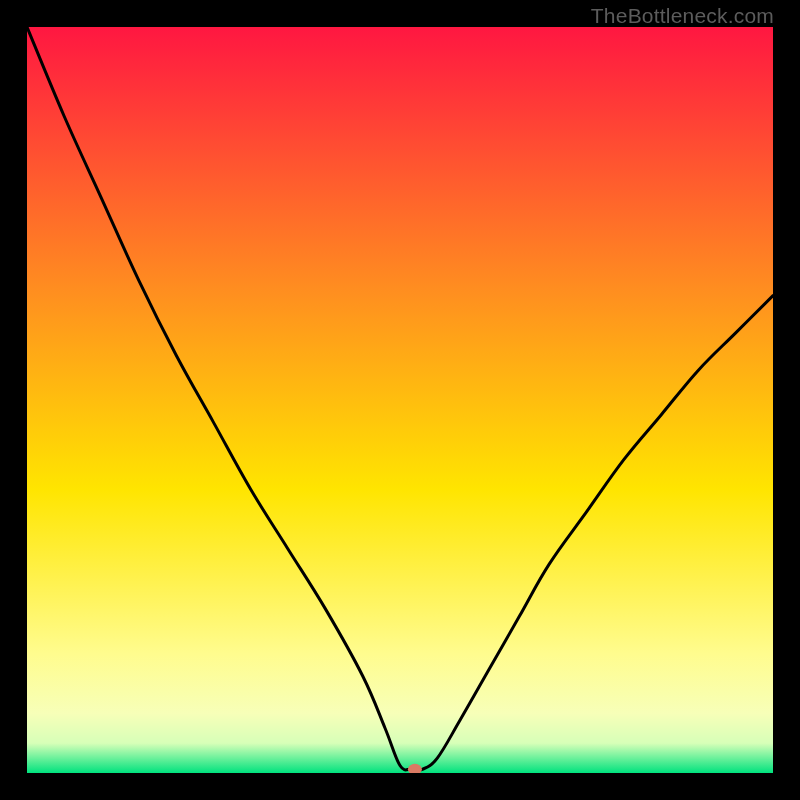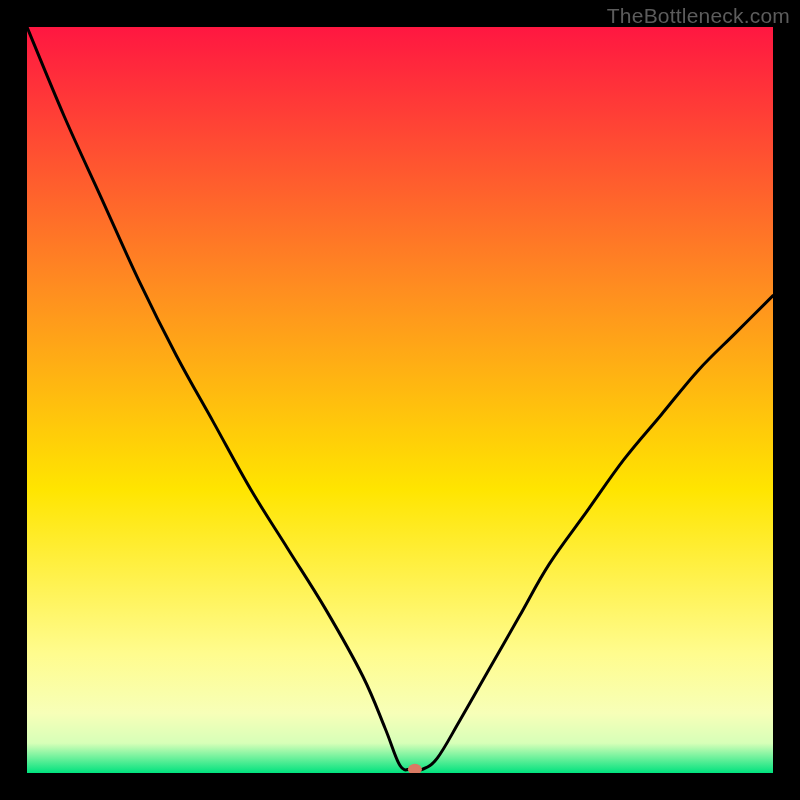--- a/index.html
+++ b/index.html
@@ -13,21 +13,21 @@
   }
   .frame {
     position: relative;
     width: 800px;
     height: 800px;
     background: #000;
   }
   .watermark {
     position: absolute;
     top: 4px;
-    right: 10px;
+    right: 26px;
     color: #5c5c5c;
     font-size: 21px;
     font-weight: 400;
     letter-spacing: 0.2px;
     z-index: 20;
   }
   .plot-wrap {
     position: absolute;
     left: 27px;
     top: 27px;

